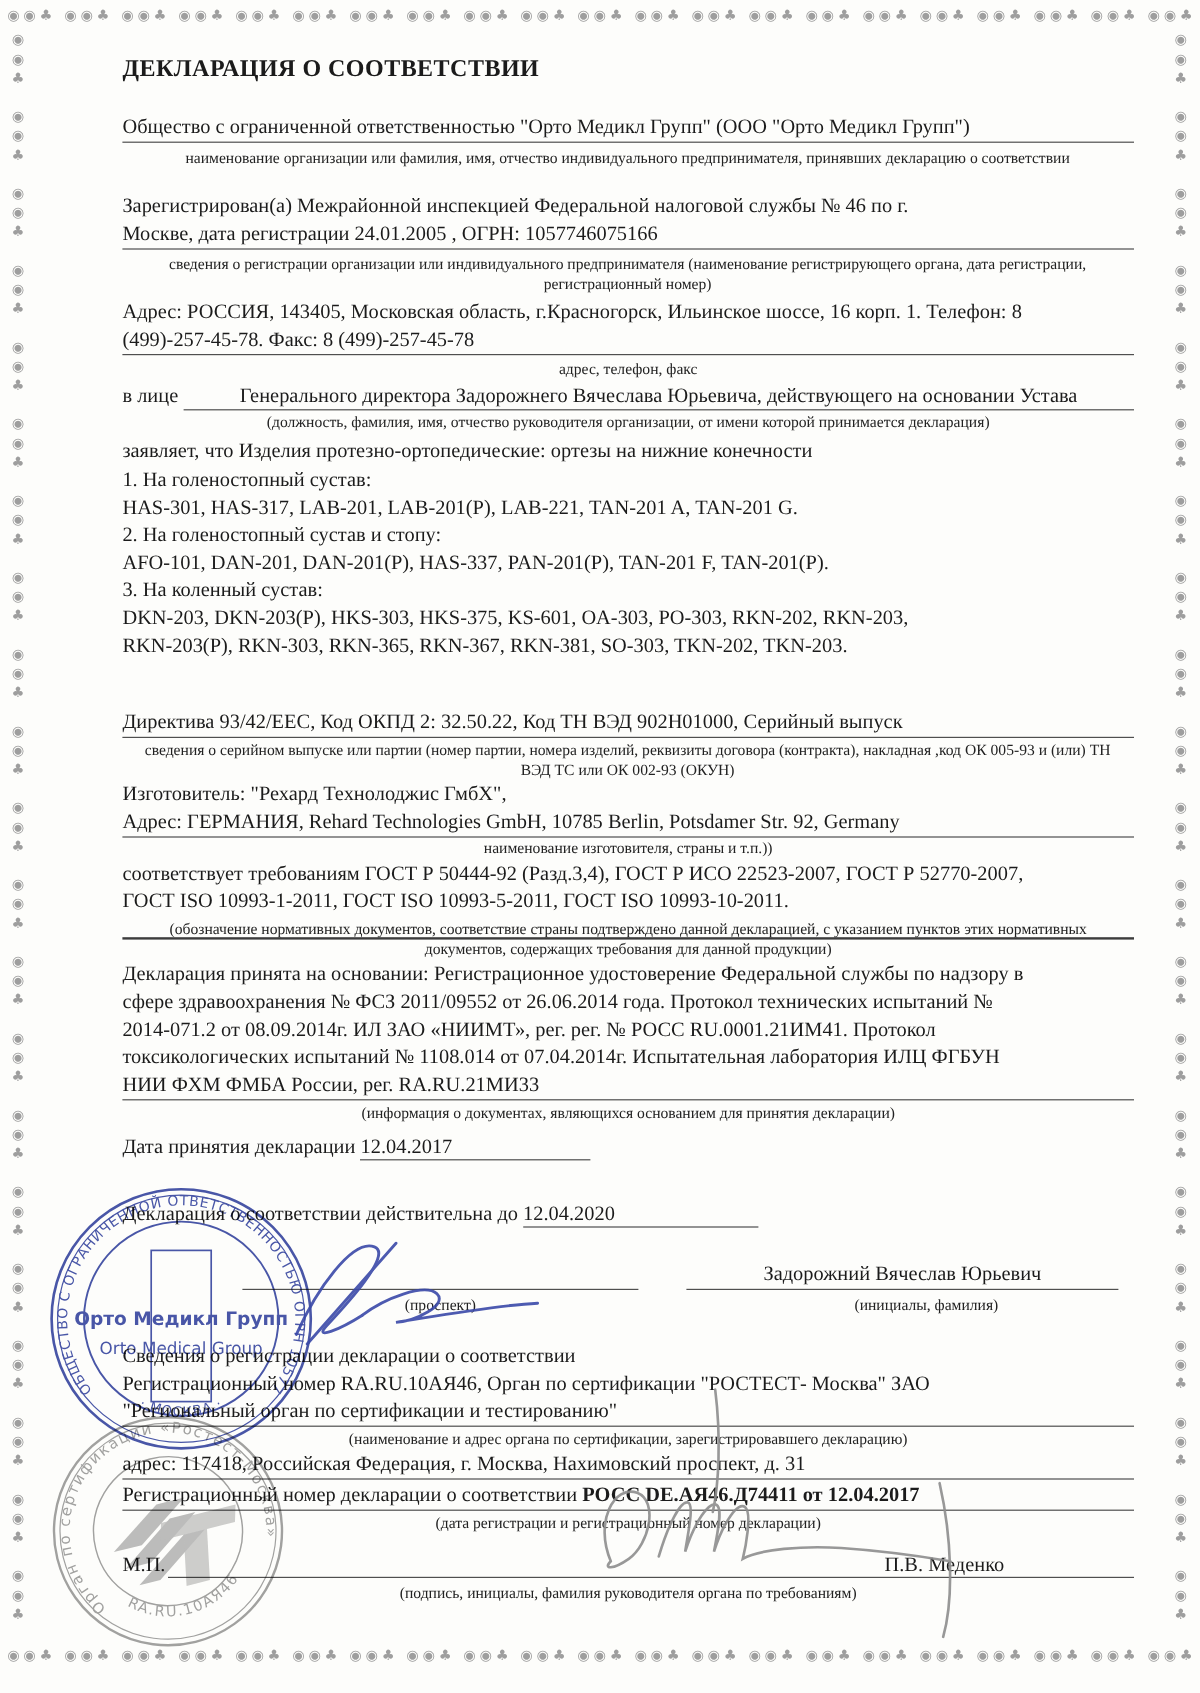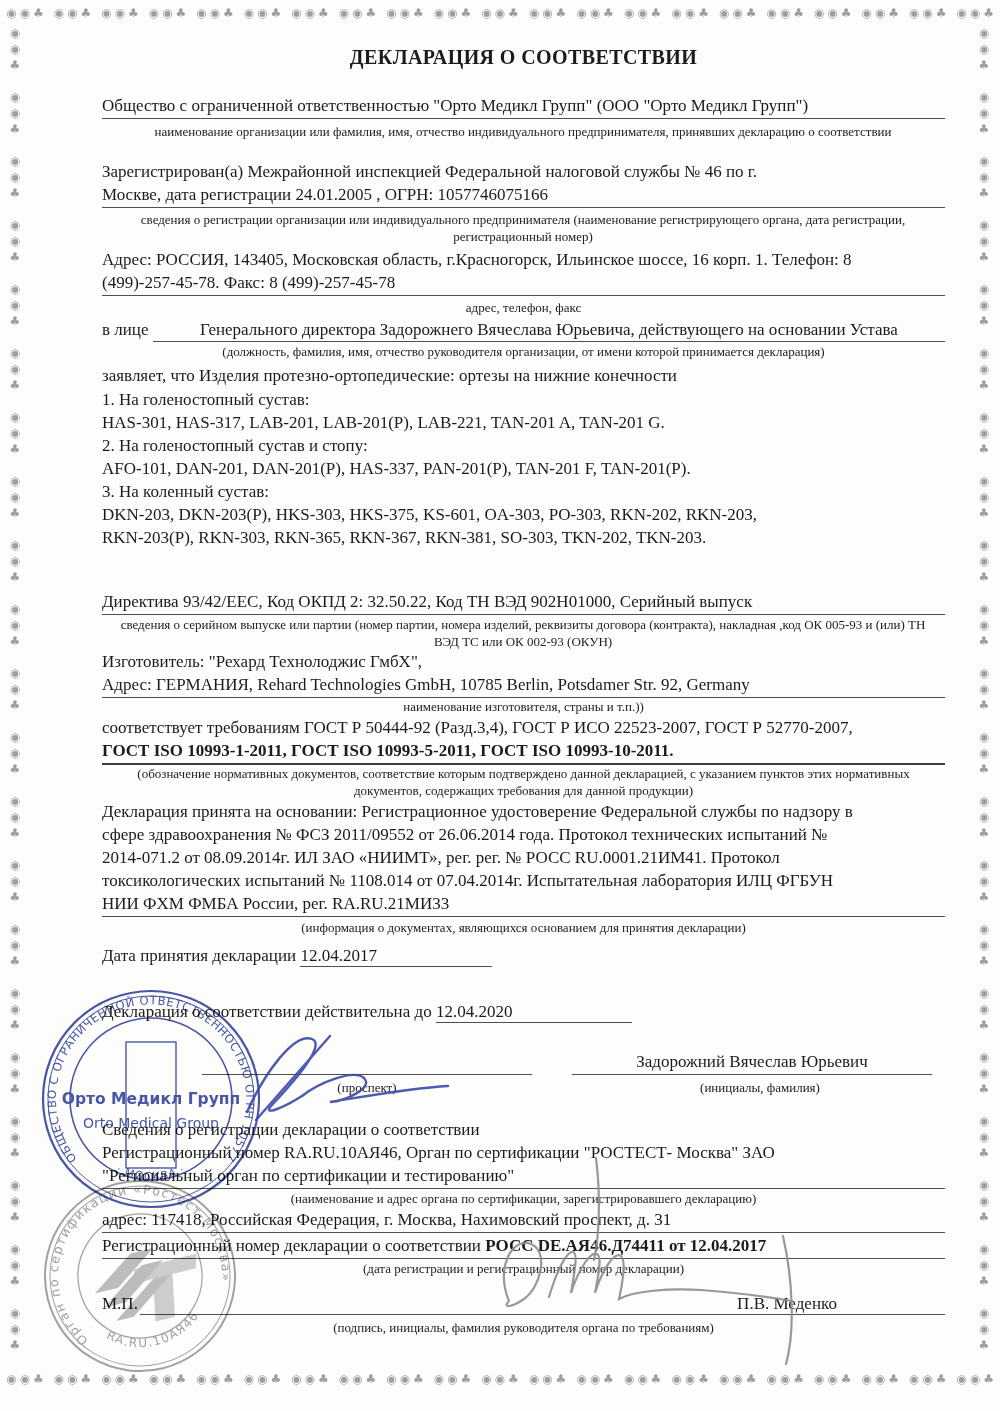--- a/index.html
+++ b/index.html
@@ -6,25 +6,25 @@
   .page{position:relative;width:1000px;height:1411px;background:#fdfdfb;overflow:hidden;
         font-family:"Liberation Serif", serif;color:#1b1b1b;}
   .border-strip{position:absolute;color:#9e9e9e;font-family:"DejaVu Sans",sans-serif;
         font-size:12px;letter-spacing:3px;overflow:hidden;white-space:nowrap;}
   .bs-top{left:6px;top:6px;width:988px;height:22px;}
   .bs-bottom{left:6px;top:1372px;width:988px;height:22px;}
   .bs-left,.bs-right{top:26px;width:20px;height:1346px;writing-mode:vertical-rl;text-orientation:upright;letter-spacing:2px;line-height:20px;}
   .bs-left{left:5px;}
   .bs-right{left:974px;}
   .content{position:absolute;left:102px;top:0;width:843px;height:1411px;}
-  .ttl{position:absolute;width:843px;text-align:center;font-weight:bold;font-size:20px;letter-spacing:.4px;}
+  .ttl{position:absolute;width:843px;text-align:left;font-weight:bold;font-size:20px;letter-spacing:.4px;}
   .ln{position:absolute;font-size:17px;line-height:23px;white-space:nowrap;}
   .w{width:843px;}
   .u{border-bottom:1.4px solid #4f4f4f;padding-bottom:1px;}
-  .u2{border-bottom:2px solid #3c3c3c;padding-bottom:1px;font-weight:bold;}
+  .u2{border-bottom:2px solid #3c3c3c;padding-bottom:19px;}
   .cap{position:absolute;font-size:13px;line-height:16.5px;text-align:center;color:#222;}
   .flexln{display:flex;}
   .grow-u{flex:1;border-bottom:1.4px solid #4f4f4f;text-align:center;}
   .b{font-weight:bold;}
   .stamp{position:absolute;mix-blend-mode:multiply;}
   .sig-overlay{position:absolute;left:0;top:0;width:1000px;height:1411px;pointer-events:none;}
   svg{overflow:visible;}
 </style>
 </head>
 <body>
@@ -69,41 +69,41 @@
 
     <div class="ln w u" style="top:590px">Директива 93/42/ЕЕС, Код ОКПД 2:  32.50.22, Код ТН ВЭД 902Н01000, Серийный выпуск</div>
     <div class="cap" style="top:617px;left:11px;width:820px;white-space:normal">сведения о серийном выпуске или партии (номер партии, номера изделий, реквизиты договора (контракта), накладная ,код ОК 005-93 и (или) ТН ВЭД ТС или ОК 002-93 (ОКУН)</div>
 
     <div class="ln w" style="top:650px">Изготовитель: "Рехард Технолоджис ГмбХ",</div>
     <div class="ln w u" style="top:673px">Адрес: ГЕРМАНИЯ, Rehard Technologies GmbH, 10785 Berlin, Potsdamer Str. 92, Germany</div>
     <div class="cap w" style="top:699px">наименование изготовителя, страны и т.п.))</div>
 
     <div class="ln w" style="top:716px">соответствует требованиям ГОСТ Р 50444-92 (Разд.3,4), ГОСТ Р ИСО 22523-2007, ГОСТ Р 52770-2007,</div>
     <div class="ln w u2" style="top:739px">ГОСТ  ISO 10993-1-2011, ГОСТ  ISO 10993-5-2011, ГОСТ  ISO 10993-10-2011.</div>
-    <div class="cap" style="top:766px;left:14px;width:815px;white-space:normal">(обозначение нормативных документов, соответствие которым подтверждено данной декларацией, с указанием пунктов этих нормативных документов, содержащих требования для данной продукции)</div>
+    <div class="cap" style="top:766px;left:14px;width:815px;white-space:normal">(обозначение нормативных документов, соответствие страны подтверждено данной декларацией, с указанием пунктов этих нормативных документов, содержащих требования для данной продукции)</div>
 
     <div class="ln w" style="top:800px">Декларация принята на основании: Регистрационное удостоверение Федеральной службы по надзору в</div>
     <div class="ln w" style="top:823px">сфере здравоохранения № ФСЗ 2011/09552 от 26.06.2014 года. Протокол  технических испытаний №</div>
     <div class="ln w" style="top:846px">2014-071.2 от 08.09.2014г. ИЛ ЗАО «НИИМТ», рег. рег. № РОСС RU.0001.21ИМ41. Протокол</div>
     <div class="ln w" style="top:869px">токсикологических испытаний № 1108.014 от 07.04.2014г. Испытательная лаборатория ИЛЦ ФГБУН</div>
     <div class="ln w u" style="top:892px">НИИ ФХМ ФМБА России, рег. RA.RU.21МИ33</div>
     <div class="cap w" style="top:920px">(информация о документах, являющихся основанием для принятия декларации)</div>
 
     <div class="ln" style="top:944px">
       <span style="white-space:pre">Дата принятия декларации </span><span class="u" style="padding-right:115px">12.04.2017</span>
     </div>
     <div class="ln" style="top:1000px">
       <span style="white-space:pre">Декларация о соответствии действительна до </span><span class="u" style="padding-right:120px">12.04.2020</span>
     </div>
 
     <div style="position:absolute;top:1074px;left:100px;width:330px;border-top:1.4px solid #4f4f4f"></div>
     <div class="cap" style="top:1080px;left:100px;width:330px">(проспект)</div>
     <div class="ln" style="top:1050px;left:470px;width:360px;text-align:center">Задорожний Вячеслав Юрьевич</div>
     <div style="position:absolute;top:1074px;left:470px;width:360px;border-top:1.4px solid #4f4f4f"></div>
-    <div class="cap" style="top:1080px;left:478px;width:360px">(инициалы, фамилия)</div>
+    <div class="cap" style="top:1080px;left:490px;width:360px">(инициалы, фамилия)</div>
 
     <div class="ln w" style="top:1118px">Сведения о регистрации декларации о соответствии</div>
     <div class="ln w" style="top:1141px">Регистрационный номер RA.RU.10АЯ46, Орган по сертификации "РОСТЕСТ- Москва" ЗАО</div>
     <div class="ln w u" style="top:1164px">"Региональный орган по сертификации и тестированию"</div>
     <div class="cap w" style="top:1191px">(наименование и адрес органа по сертификации, зарегистрировавшего декларацию)</div>
     <div class="ln w u" style="top:1208px">адрес: 117418, Российская Федерация, г. Москва, Нахимовский проспект, д. 31</div>
 
     <div class="ln w u" style="top:1234px">
       <span style="white-space:pre">Регистрационный номер декларации о соответствии </span><span class="b">РОСС DE.АЯ46.Д74411 от 12.04.2017</span>
     </div>

